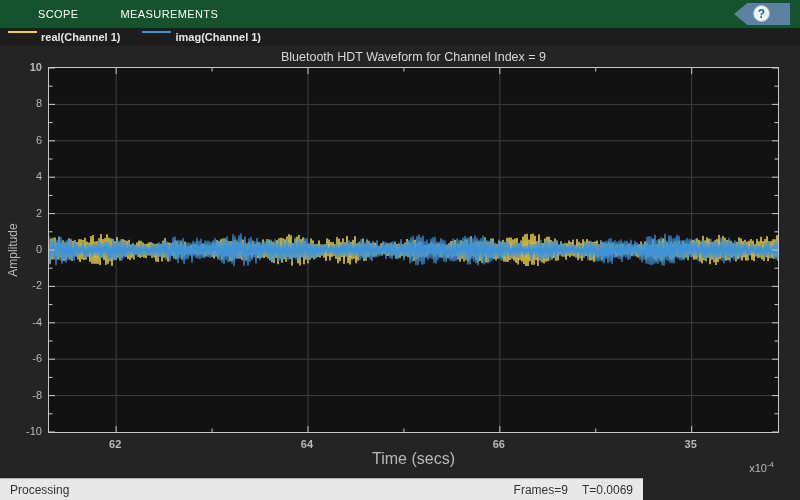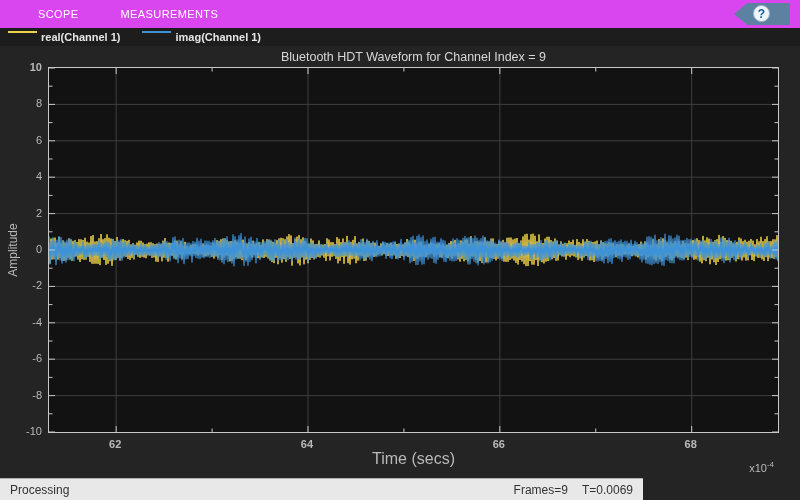--- a/index.html
+++ b/index.html
@@ -2,21 +2,21 @@
 <html><head>
 <meta charset="utf-8">
 <style>
   * { margin:0; padding:0; box-sizing:border-box; }
   html,body { width:800px; height:500px; overflow:hidden; }
   body { font-family:"Liberation Sans", sans-serif; background:#242424; }
   .app { position:relative; width:800px; height:500px; background:#242424; overflow:hidden; }
 
   
   .toolbar { position:absolute; left:0; top:0; width:800px; height:28px;
-             background:#d946ef; display:flex; align-items:center; padding-left:38px; }
+             background:#14532d; display:flex; align-items:center; padding-left:38px; }
   .tab { color:#ffffff; font-size:11px; letter-spacing:0.4px; margin-right:42px;
          cursor:default; line-height:28px; }
   .help-widget { position:absolute; right:10px; top:3px; width:56px; height:22px;
                  background:#5d81a1; clip-path:polygon(0 50%, 24% 0, 100% 0, 100% 100%, 24% 100%); }
   .help-circle { position:absolute; left:19px; top:2px; width:17px; height:17px;
                  border-radius:50%; background:#f2f5f8; border:1px solid #9db6c9;
                  color:#1060a8; font-size:12px; font-weight:bold; text-align:center;
                  line-height:16px; }
 
   
@@ -162,21 +162,21 @@
         <div class="tick-label-y" style="left: 2px; top: 160.6px;">2</div>
         <div class="tick-label-y" style="left: 2px; top: 197px;">0</div>
         <div class="tick-label-y" style="left: 2px; top: 233.4px;">-2</div>
         <div class="tick-label-y" style="left: 2px; top: 269.8px;">-4</div>
         <div class="tick-label-y" style="left: 2px; top: 306.2px;">-6</div>
         <div class="tick-label-y" style="left: 2px; top: 342.6px;">-8</div>
         <div class="tick-label-y" style="left: 2px; top: 379px;">-10</div>
         <div class="tick-label-x" style="left: 90.1447px; top: 392px;">62</div>
         <div class="tick-label-x" style="left: 281.987px; top: 392px;">64</div>
         <div class="tick-label-x" style="left: 473.829px; top: 392px;">66</div>
-        <div class="tick-label-x" style="left: 665.671px; top: 392px;">68</div>
+        <div class="tick-label-x" style="left: 665.671px; top: 392px;">35</div>
       </div>
     <div class="x-label">Time (secs)</div>
     <div class="x-exp"><span>x10</span><sup>-4</sup></div>
   </div>
 
   <div class="statusbar">
     <span>Processing</span>
     <span class="right"><span>Frames=9</span><span>T=0.0069</span></span>
   </div>
 

